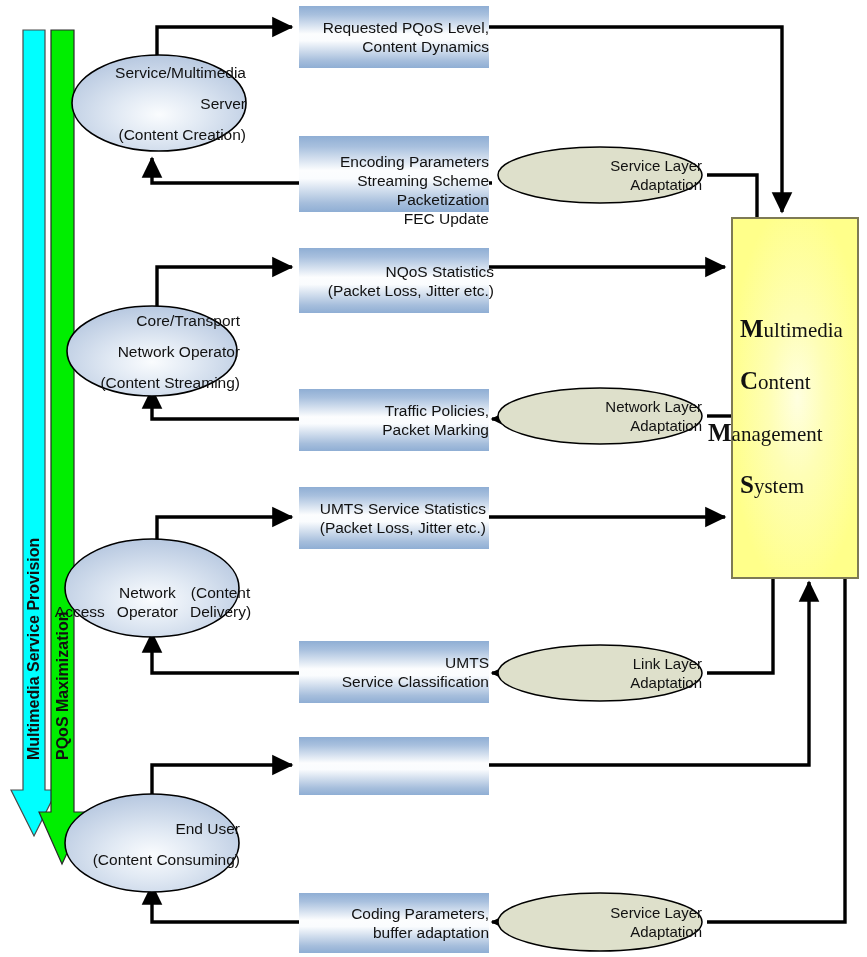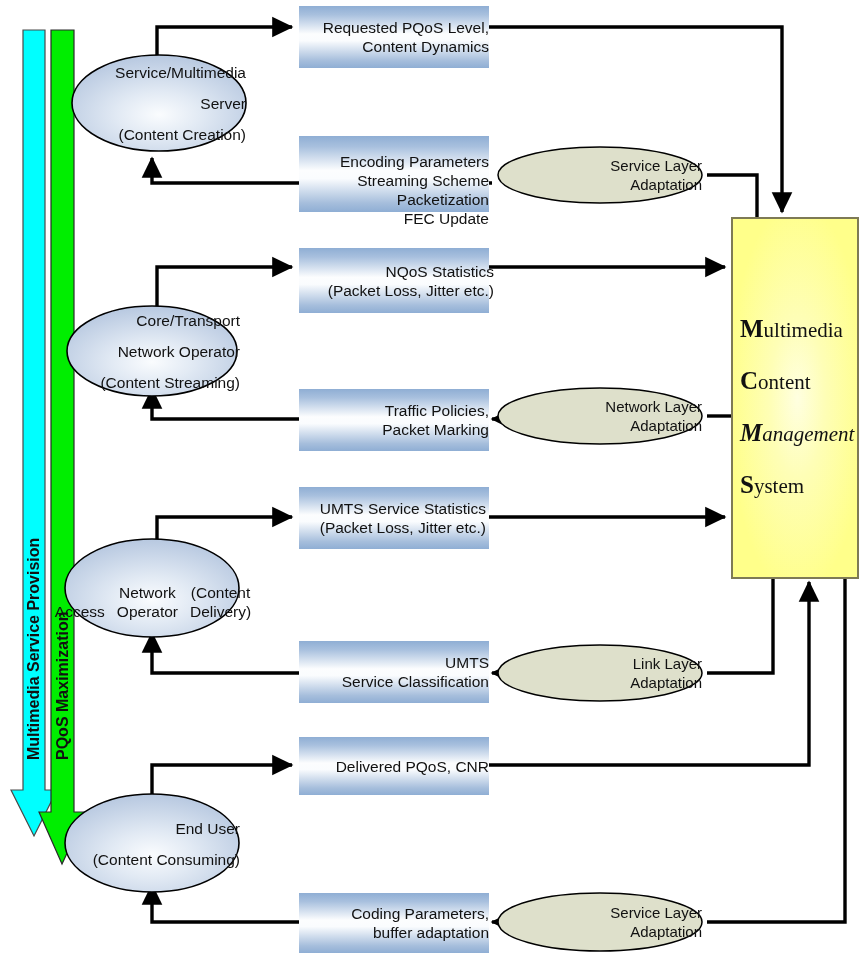--- a/index.html
+++ b/index.html
@@ -169,23 +169,20 @@
     <span>Packet Marking</span>
   </div>
   <div class="lbl boxlbl" style="left:286px;top:487px;width:200px;height:62px;flex-direction:column;">
     <span>UMTS Service Statistics</span>
     <span>(Packet Loss, Jitter etc.)</span>
   </div>
   <div class="lbl boxlbl" style="left:299px;top:641px;width:190px;height:62px;flex-direction:column;">
     <span>UMTS</span>
     <span>Service Classification</span>
   </div>
-  <div class="lbl boxlbl" style="left:299px;top:737px;width:190px;height:58px;flex-direction:column;">
-    <span>Delivered PQoS, CNR</span>
-  </div>
   <div class="lbl boxlbl" style="left:299px;top:893px;width:190px;height:60px;flex-direction:column;">
     <span>Coding Parameters,</span>
     <span>buffer adaptation</span>
   </div>
 
   <div class="lbl adlbl" style="left:498px;top:147px;width:204px;height:56px;flex-direction:column;">
     <span>Service Layer</span>
     <span>Adaptation</span>
   </div>
   <div class="lbl adlbl" style="left:498px;top:388px;width:204px;height:56px;flex-direction:column;">
@@ -200,20 +197,20 @@
     <span>Service Layer</span>
     <span>Adaptation</span>
   </div>
 
   <div class="mcms" style="left:740px;top:315px;">
     <span class="cap">M</span><span class="rest">ultimedia</span>
   </div>
   <div class="mcms" style="left:740px;top:367px;">
     <span class="cap">C</span><span class="rest">ontent</span>
   </div>
-  <div class="mcms" style="left:740px;top:419px;font-style:italic;">
+  <div class="mcms" style="left:708px;top:419px;">
     <span class="cap">M</span><span class="rest">anagement</span>
   </div>
   <div class="mcms" style="left:740px;top:471px;text-align:right;">
     <span class="cap">S</span><span class="rest">ystem</span>
   </div>
 
 </div>
 
 </body></html>

